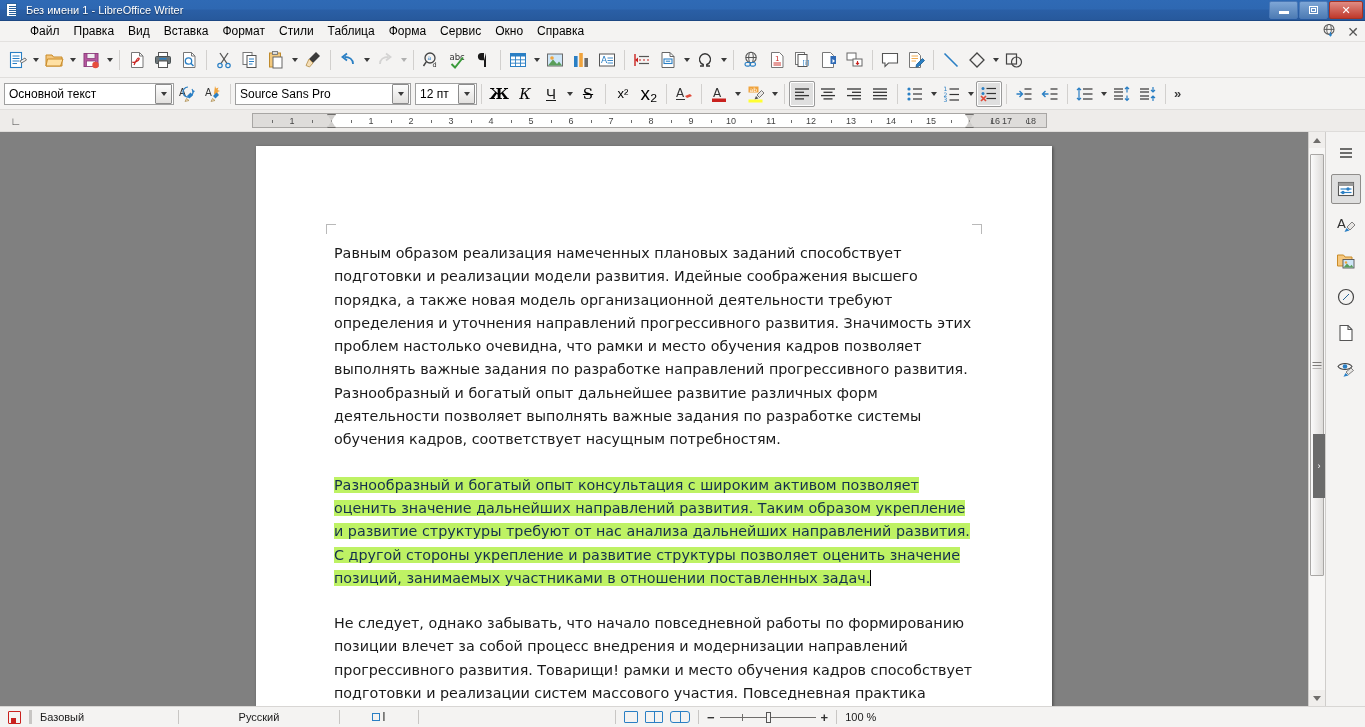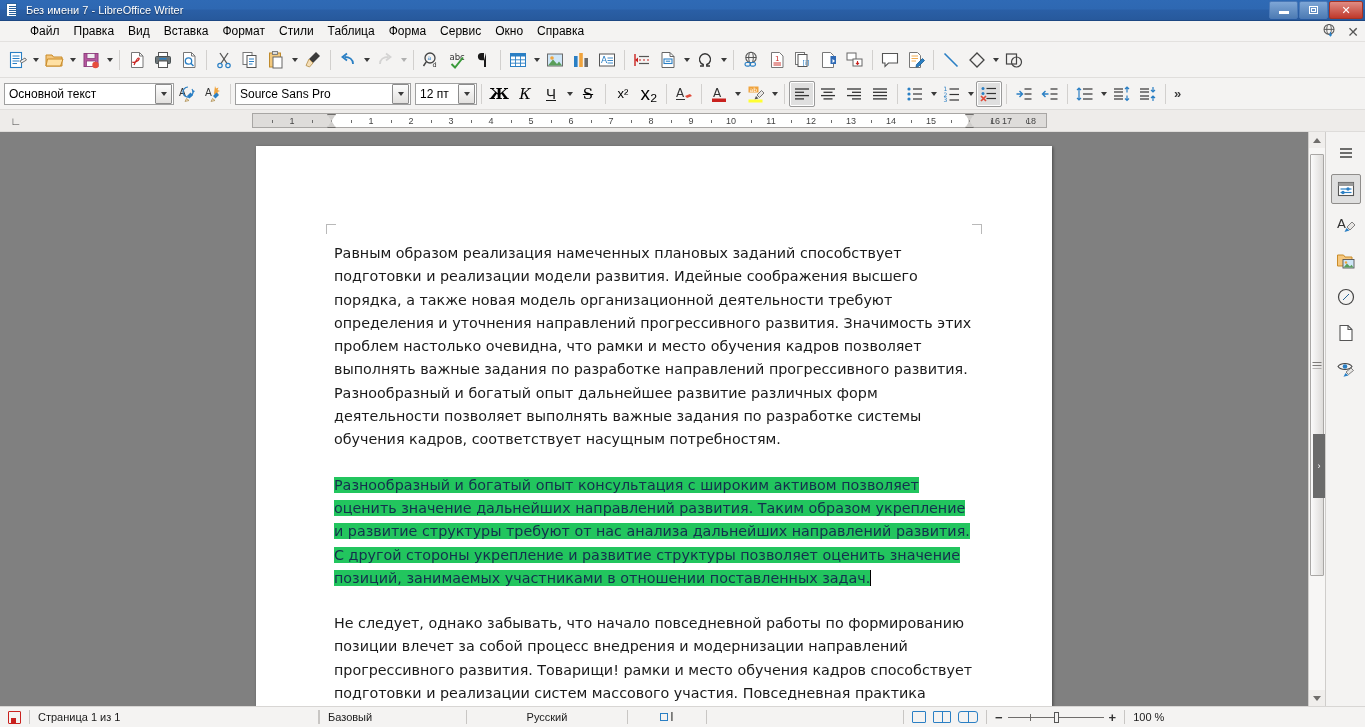--- a/index.html
+++ b/index.html
@@ -105,21 +105,21 @@
   }
   .mark { position:absolute; width:10px; height:10px; }
   .mark.tl { left:70px; top:78px; border-left:1px solid #b9b9b9; border-top:1px solid #b9b9b9;}
   .mark.tr { right:70px; top:78px; border-right:1px solid #b9b9b9; border-top:1px solid #b9b9b9;}
   .doctext {
     position:absolute; left:78px; top:96px; width:642px;
     font-family:"DejaVu Sans", sans-serif; font-size:14.3px; line-height:23.3px; color:#1a1a1a;
   }
   .doctext p { margin:0 0 22px 0; }
   .doctext p.sel { color:#14304d; }
-  .doctext p.sel span.hl { background:#22c55e; box-decoration-break:clone; -webkit-box-decoration-break:clone; }
+  .doctext p.sel span.hl { background:#bef264; box-decoration-break:clone; -webkit-box-decoration-break:clone; }
   .caretbar { display:inline-block; width:1px; height:16px; background:#000; vertical-align:-3px; }
 
   
   .vscroll { width:17px; flex:none; background:#f0eeec; border-left:1px solid #cfcdcb; display:flex; flex-direction:column; position:relative;}
   .vs-arrow { height:16px; display:flex; align-items:center; justify-content:center; cursor:pointer; background:#f0eeec;}
   .vs-tri-up { width:0;height:0;border-left:4px solid transparent;border-right:4px solid transparent;border-bottom:5px solid #6f6d6b;}
   .vs-tri-dn { width:0;height:0;border-left:4px solid transparent;border-right:4px solid transparent;border-top:5px solid #6f6d6b;}
   .vs-track { flex:1; position:relative; background:#f7f6f5;}
   .vs-thumb {
     position:absolute; left:1px; right:1px; top:6px; height:422px;
@@ -163,21 +163,21 @@
 </style>
 </head>
 <body>
 
 <div class="app">
 
   <div class="titlebar">
     <div class="tb-appicon">
         <div class="doc"></div>
       </div>
-    <div class="tb-title">Без имени 7 - LibreOffice Writer</div>
+    <div class="tb-title">Без имени 1 - LibreOffice Writer</div>
     <div class="tb-buttons">
       <div class="tb-btn">
           <span class="glyph-min"></span>
         </div>
       <div class="tb-btn">
           <span class="glyph-max"></span>
         </div>
       <div class="tb-btn close">✕</div>
     </div>
   </div>
@@ -932,21 +932,20 @@
         </svg>
       </div>
     </div>
   </div>
 
   <div class="statusbar">
     <div class="sb-cell">
         <span class="sb-save"></span>
       </div>
     <div class="sb-div"></div>
-    <div class="sb-cell" style="width:288px;">Страница 1 из 1</div>
     <div class="sb-div"></div>
     <div class="sb-div"></div>
     <div class="sb-cell" style="width:146px;">Базовый</div>
     <div class="sb-div"></div>
     <div class="sb-cell" style="width:160px;justify-content:center;">Русский</div>
     <div class="sb-div"></div>
     <div class="sb-cell selmode" style="width:78px;justify-content:center;">
       <span class="sq"></span>
         <span class="ibeam">I</span>
     </div>

